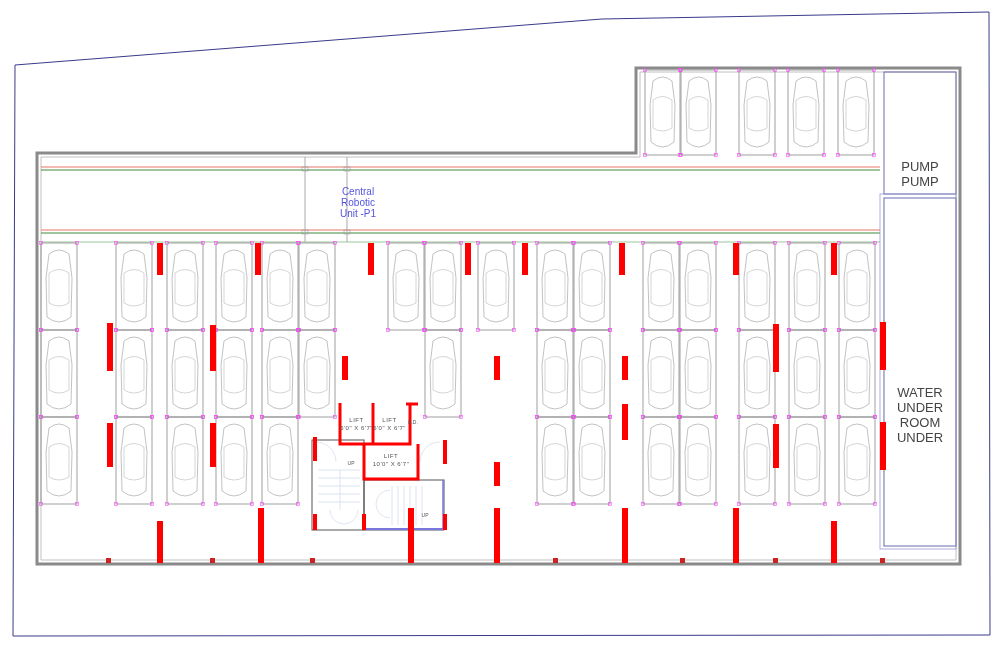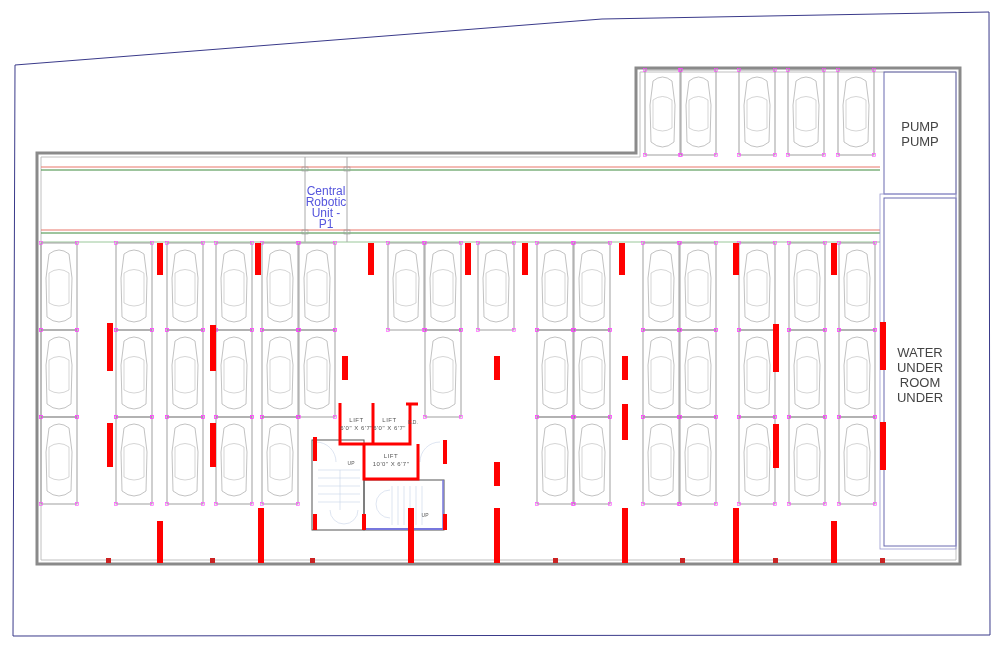--- a/index.html
+++ b/index.html
@@ -1,20 +1,20 @@
 <!DOCTYPE html>
 <html><head>
 <meta charset="utf-8">
 <style>
   html,body{margin:0;padding:0;background:#ffffff;}
   body{width:1000px;height:648px;position:relative;overflow:hidden;font-family:"Liberation Sans",sans-serif;}
   #plan{position:absolute;left:0;top:0;width:1000px;height:648px;}
   .lbl{position:absolute;text-align:center;color:#333;font-family:"Liberation Sans",sans-serif;}
-  .room-label{font-size:13px;line-height:15px;color:#444;}
-  .robot-label{font-size:12px;line-height:11px;color:#5555dd;}
+  .room-label{font-size:13px;line-height:15px;color:#444;margin-top:40px;}
+  .robot-label{font-size:10px;line-height:11px;color:#5555dd;padding-left:32px;}
   .lift-label{font-size:6px;line-height:8px;color:#555;letter-spacing:0.5px;}
   .tiny{font-size:5px;color:#555;}
 </style>
 </head>
 <body>
 
 <svg id="plan" viewBox="0 0 1000 648" xmlns="http://www.w3.org/2000/svg">
 
   <polyline points="15,65 602,19 989,12 990,635 13,636 15,65" fill="none" stroke="#3a3a8a" stroke-width="1"></polyline>
 

